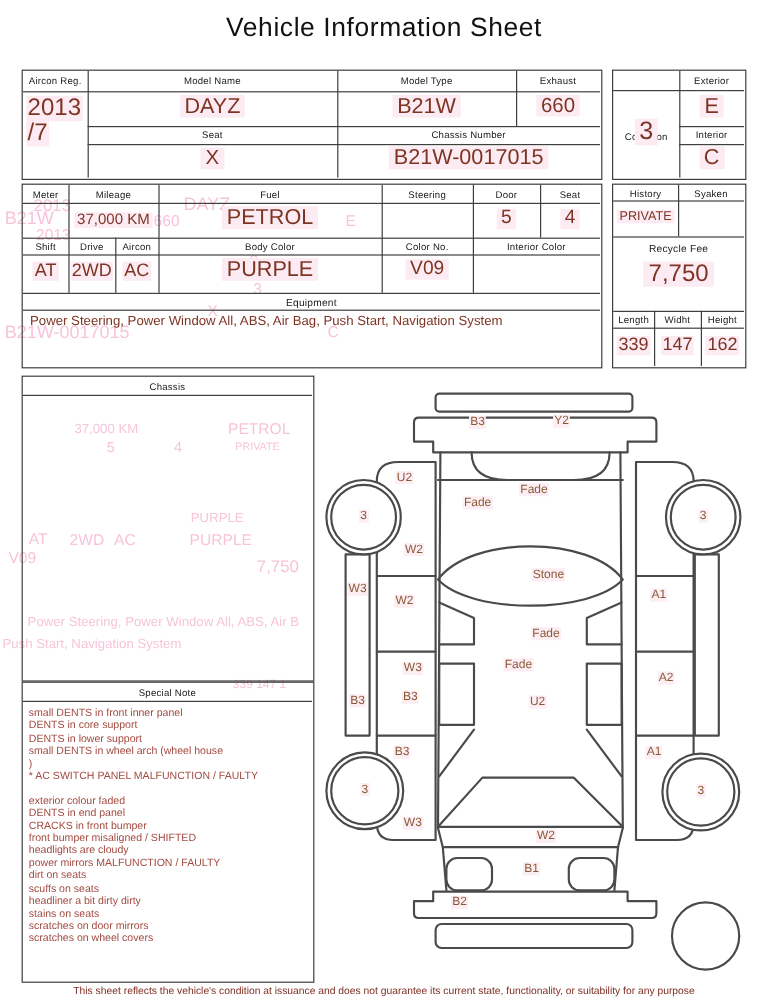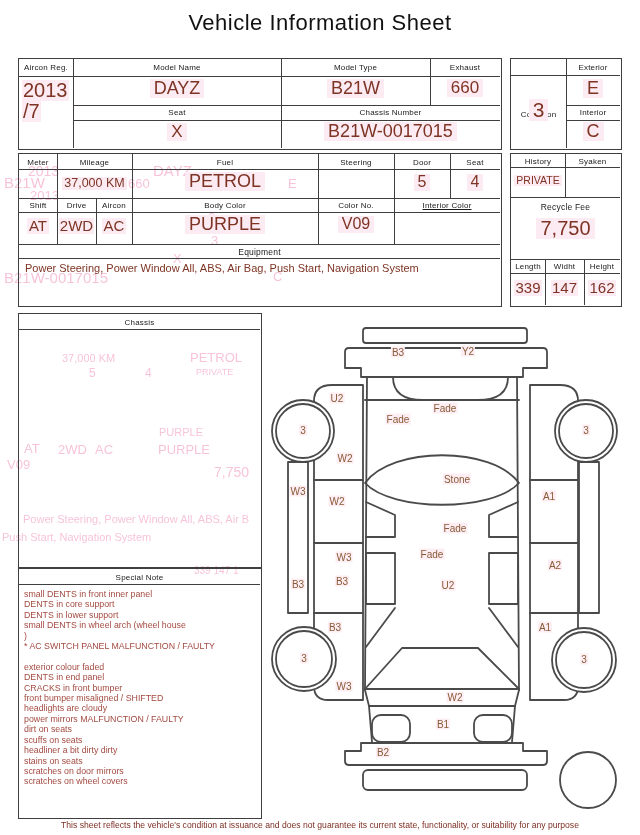--- a/index.html
+++ b/index.html
@@ -121,21 +121,21 @@
   <div class="hdr" style="left:0;top:47px;width:38px;">Shift</div>
   <div class="val" style="left:0;top:64px;width:38px;font-size:15px;"><span style="padding:0 2px;">AT</span></div>
   <div class="hdr" style="left:38px;top:47px;width:39px;">Drive</div>
   <div class="val" style="left:38px;top:64px;width:39px;font-size:15px;"><span style="padding:0 1px;">2WD</span></div>
   <div class="hdr" style="left:77px;top:47px;width:36px;">Aircon</div>
   <div class="val" style="left:77px;top:64px;width:36px;font-size:15px;"><span style="padding:0 2px;">AC</span></div>
   <div class="hdr" style="left:113px;top:47px;width:186px;">Body Color</div>
   <div class="val" style="left:113px;top:61px;width:186px;font-size:18px;"><span>PURPLE</span></div>
   <div class="hdr" style="left:299px;top:47px;width:76px;">Color No.</div>
   <div class="val" style="left:299px;top:62px;width:76px;font-size:16px;"><span>V09</span></div>
-  <div class="hdr" style="left:375px;top:47px;width:106px;text-decoration:underline;">Interior Color</div>
+  <div class="hdr" style="left:375px;top:47px;width:106px;">Interior Color</div>
   <div class="val" style="left:375px;top:62px;width:106px;font-size:14px;"></div>
 
   <div class="hdr" style="left:0;top:93px;width:481px;font-size:8.5px;">Equipment</div>
   <div class="equip" style="left:6px;top:108px;width:470px;">Power Steering, Power Window  All, ABS, Air Bag, Push Start, Navigation System</div>
 </div>
 
 <div class="box" style="left:510px;top:153px;width:112px;height:154px;">
   <div class="line" style="left:0;top:13px;width:109px;height:1px;"></div>
   <div class="line" style="left:0;top:43px;width:109px;height:1px;"></div>
   <div class="line" style="left:0;top:105px;width:109px;height:1px;"></div>

